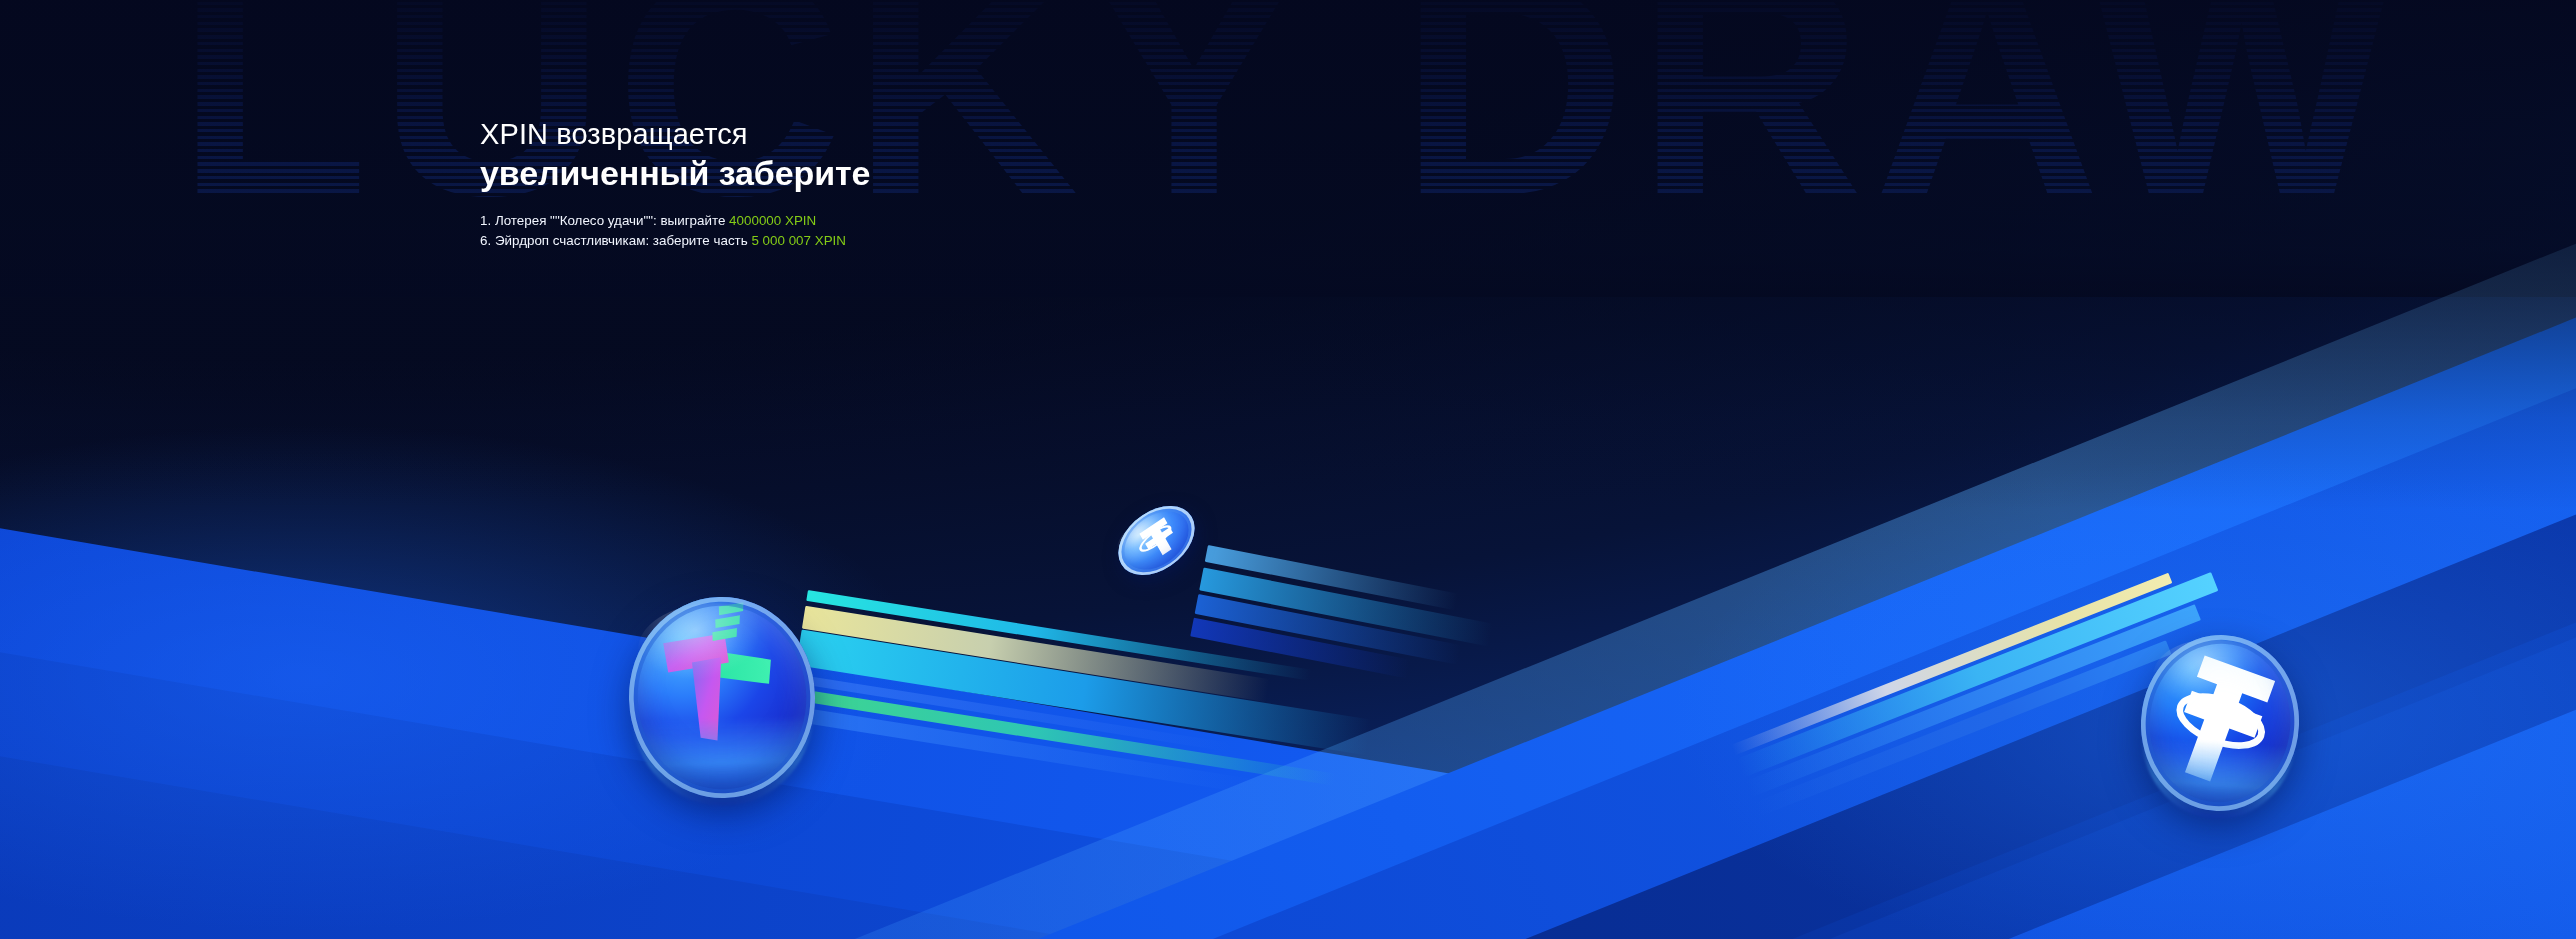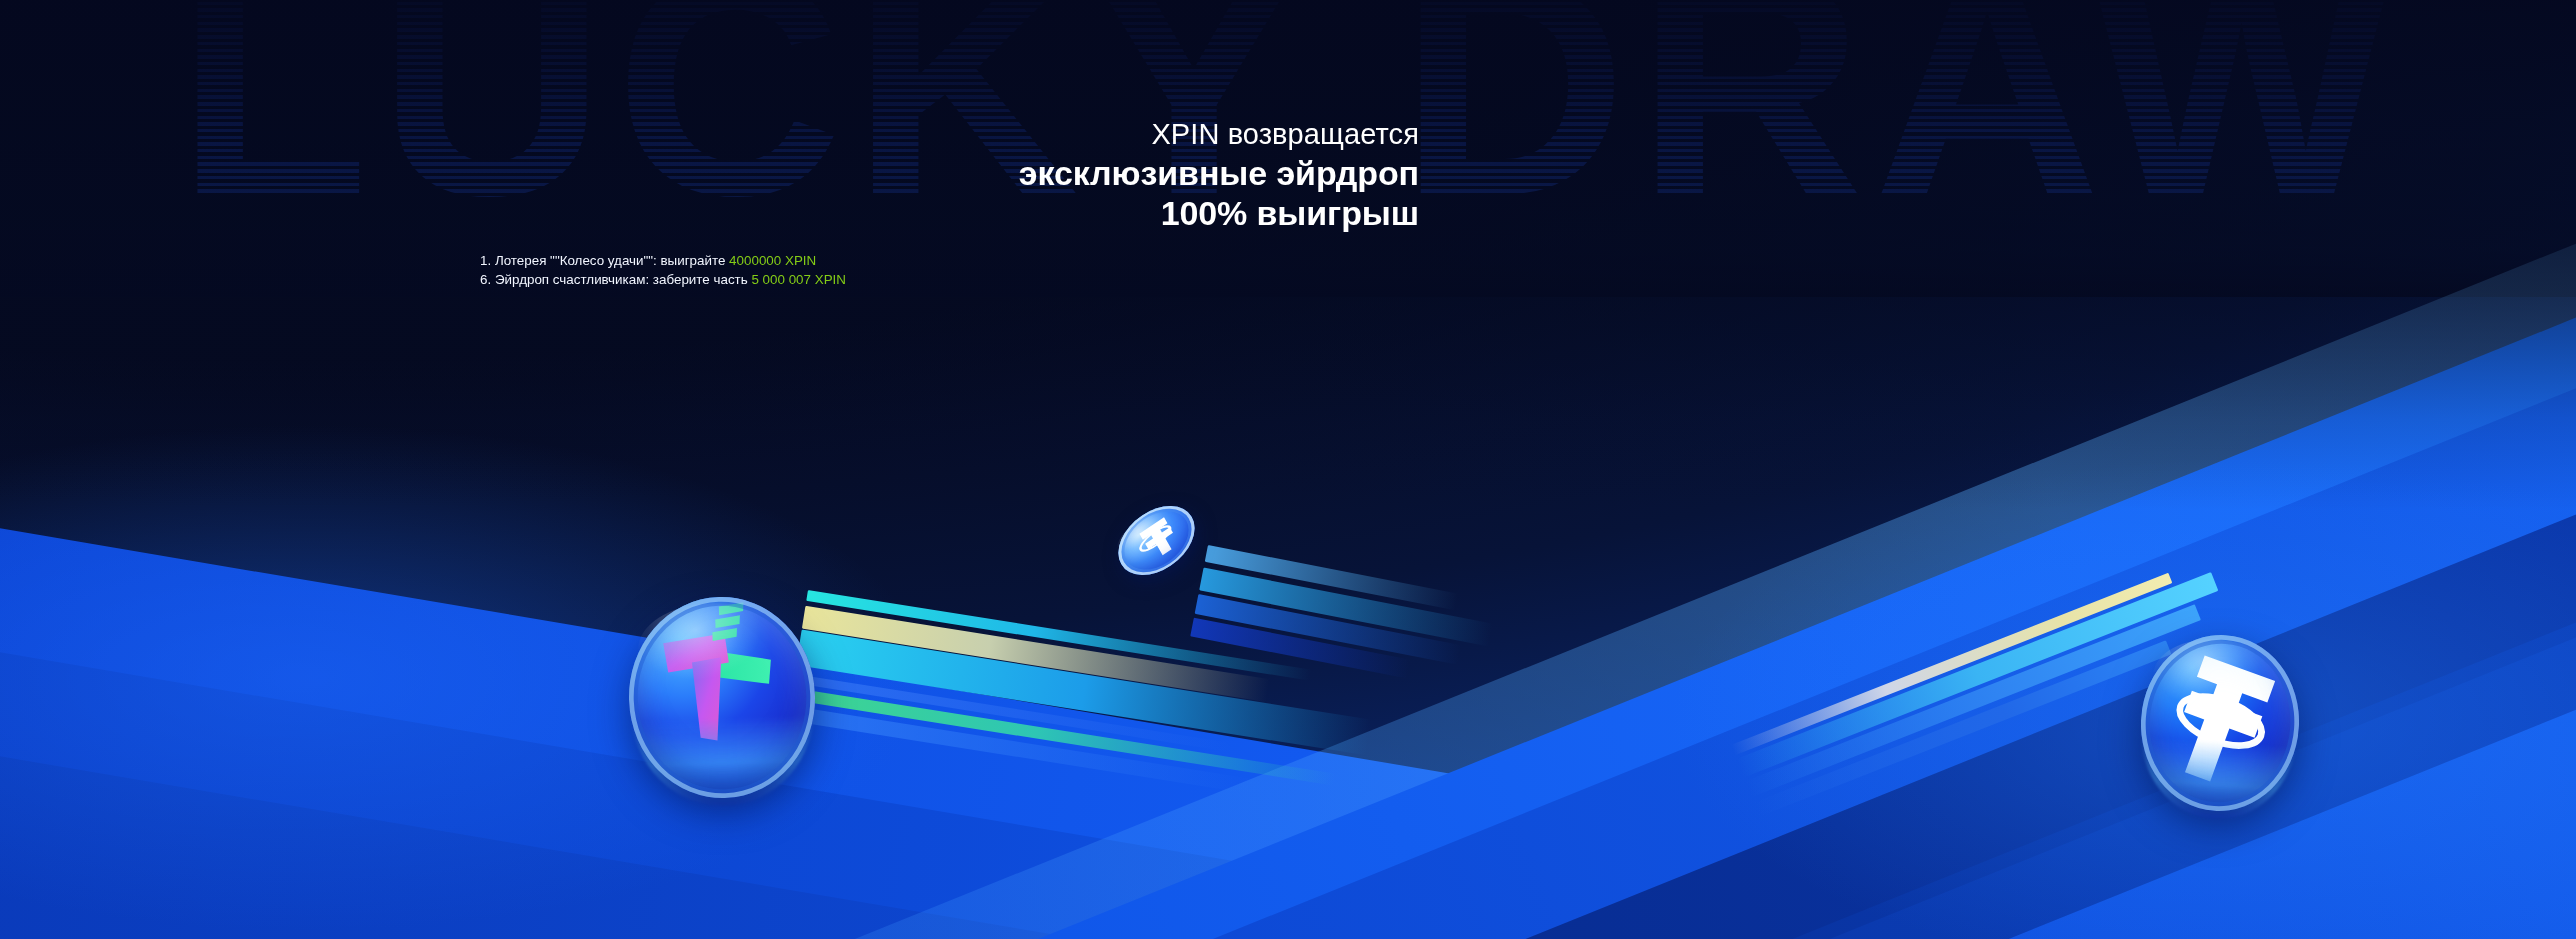--- a/index.html
+++ b/index.html
@@ -220,21 +220,21 @@
   #coin-usdt .edge{
     left:1.3px; top:12px; width:156px; height:172px;
     background:linear-gradient(180deg, rgba(70,160,255,0) 55%, rgba(70,165,255,.8) 80%, rgba(20,70,210,.9) 100%);
     filter:blur(1.3px);
   }
 
   .logo-svg{position:absolute; inset:0; width:100%; height:100%;}
 
   
   .copy{ position:absolute; left:480px; top:119px; width:939px; }
-  .h-line{ color:#ffffff; line-height:1.06; white-space:nowrap;text-align:right; }
+  .h-line{ color:#ffffff; line-height:1.06; white-space:nowrap; }
   .h1{ font-size:29px; font-weight:400; letter-spacing:0.1px; }
   .h2{ font-size:34px; font-weight:bold; margin-top:5.4px; letter-spacing:-0.1px;}
   .h3{ font-size:34px; font-weight:bold; margin-top:3.4px; letter-spacing:-0.1px;}
 
   .bullets{ margin-top:20px; }
   .bullet{
     font-size:13.4px; line-height:1.46; color:#f2f6ff;
     white-space:nowrap; font-weight:400;
   }
   .amt{ color:#84cc16; }
@@ -342,22 +342,21 @@
         </g>
       </svg>
     </div>
     <div class="gloss"></div>
     <div class="edge"></div>
     <div class="rim"></div>
   </div>
 
   <div class="copy">
     <div class="h-line h1">XPIN возвращается</div>
-    <div class="h-line h2">эксклюзивные эйрдроп</div>
-    <div class="h-line h3">100% выигрыш</div>
+    <div class="h-line h2">увеличенный заберите</div>
 
     <div class="bullets">
       <div class="bullet">
         <span>1. Лотерея ""Колесо удачи"": выиграйте </span><span class="amt">4000000 XPIN</span>
       </div>
       <div class="bullet">
         <span>6. Эйрдроп счастливчикам: заберите часть </span><span class="amt">5 000 007 XPIN</span>
       </div>
     </div>
   </div>

